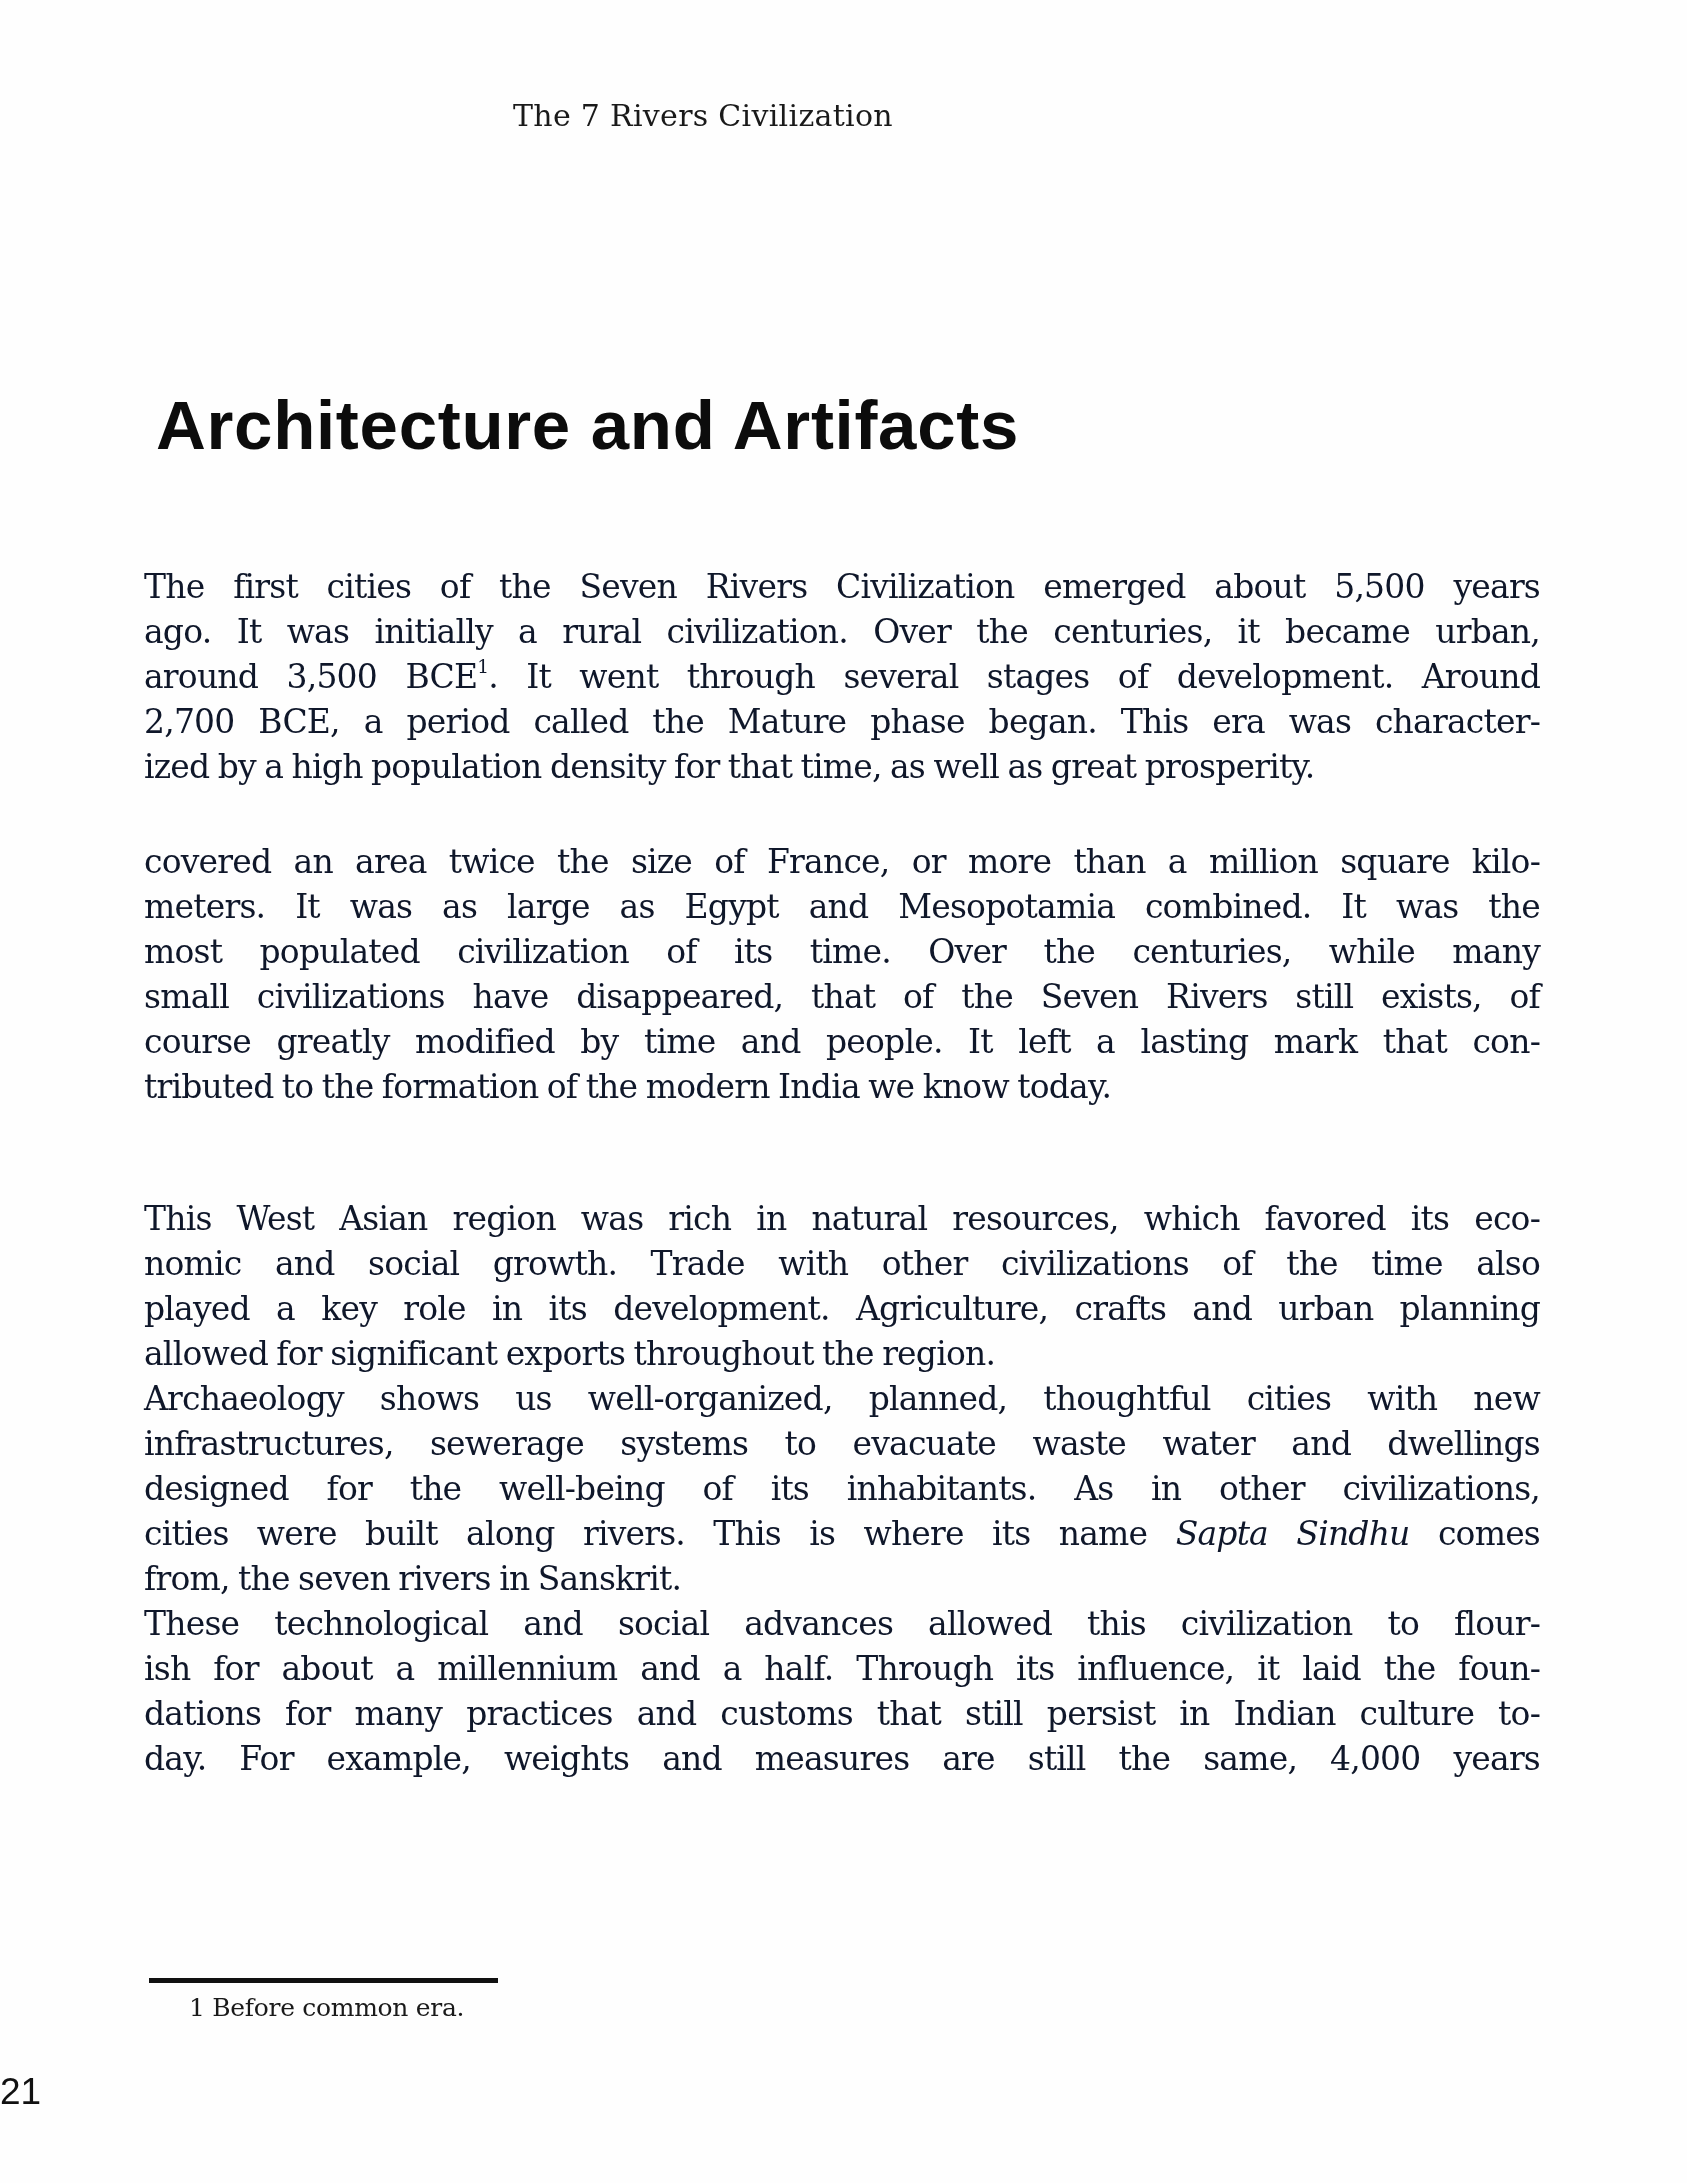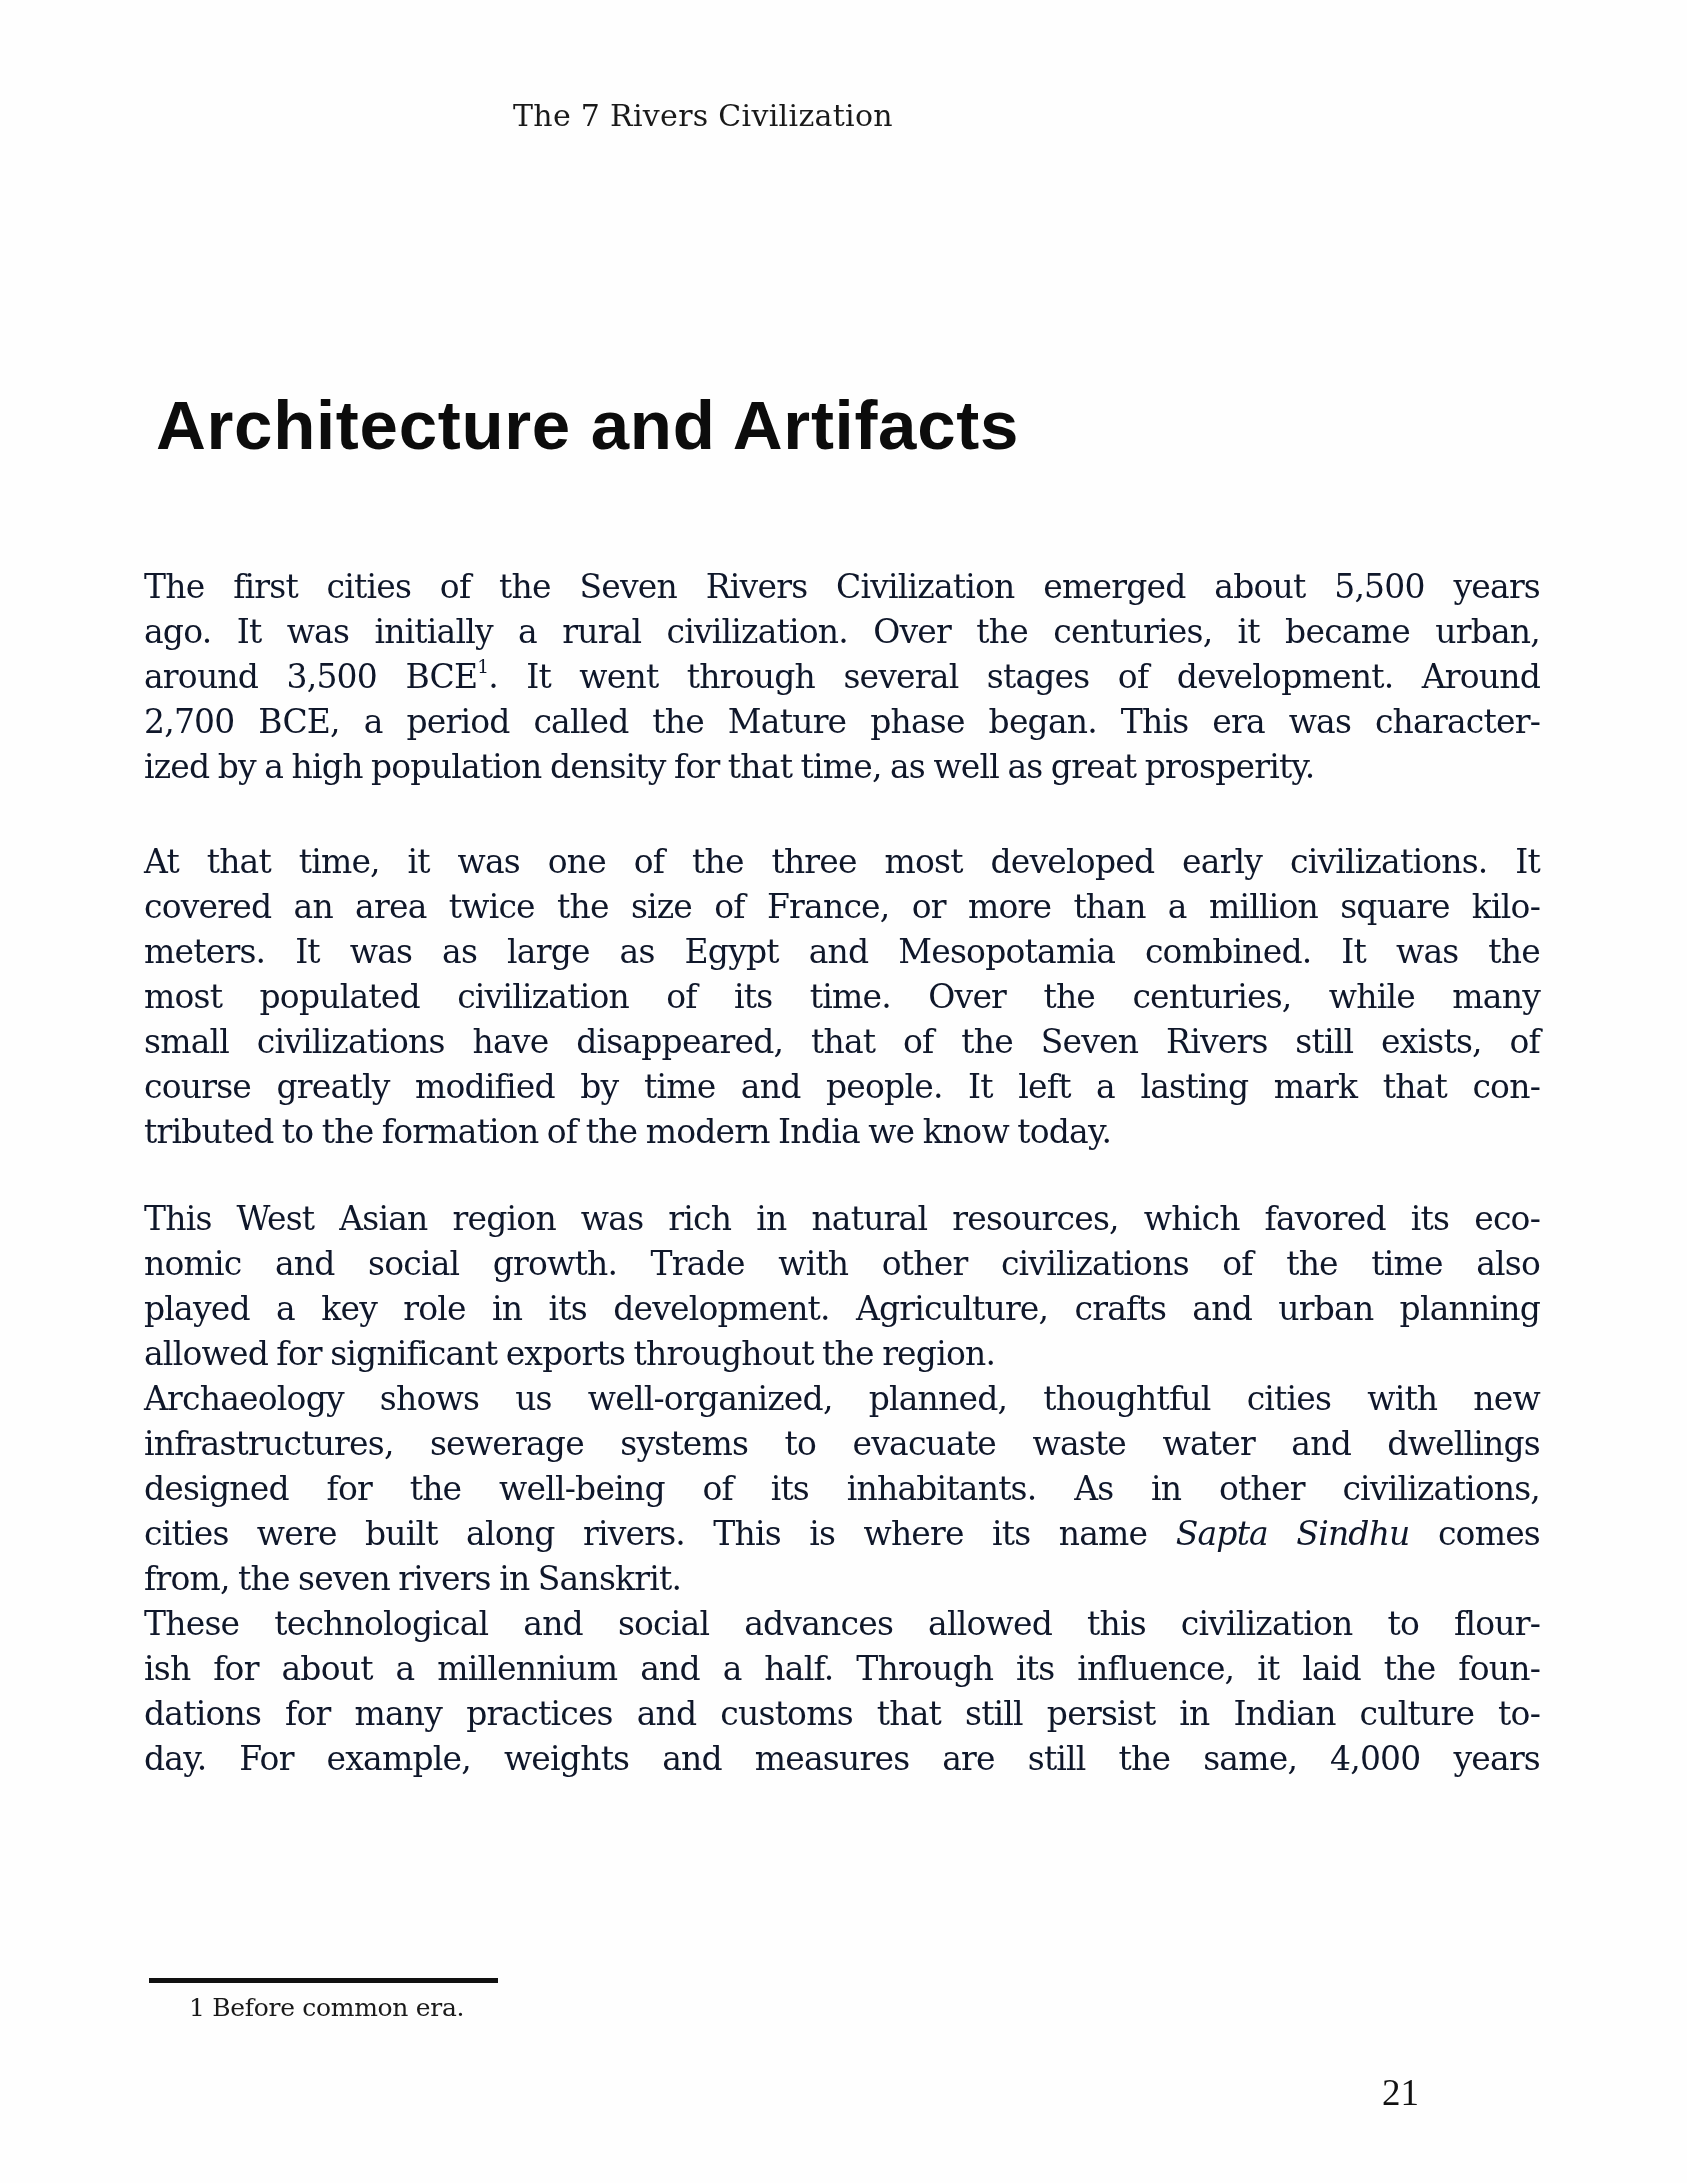--- a/index.html
+++ b/index.html
@@ -26,22 +26,22 @@
   .line sup { font-size: 18.5px; line-height: 0; vertical-align: 14.6px; }
   .line em { font-style: italic; }
   .footnote-rule {
     position: absolute; left: 149px; top: 1978px; width: 349px; height: 4.6px; background: #111;
   }
   .footnote {
     position: absolute; left: 149px; top: 1993px;
     font-family: "DejaVu Serif", serif; font-size: 25px; color: #1a1a1a; letter-spacing: -0.3px; margin-left: 40px;
   }
   .page-number {
-    position: absolute; top: 2071px; left: 0; width: 1419px; text-align: right;
-    font-family: Liberation Serif, serif; font-size: 37px; color: #111;
+    position: absolute; top: 2071px; left: 0; width: 1419px; text-align: left;
+    font-family: Liberation Sans, sans-serif; font-size: 37px; color: #111;
   }
 </style>
 </head>
 <body>
 
 <div class="page">
 
   <div class="running-head">The 7 Rivers Civilization</div>
 
   <h1 class="chapter-title" style="margin:16px;">Architecture and Artifacts</h1>
@@ -50,21 +50,20 @@
 
     <div class="para" style="top:564px;">
       <span class="line">The first cities of the Seven Rivers Civilization emerged about 5,500 years</span>
       <span class="line">ago. It was initially a rural civilization. Over the centuries, it became urban,</span>
       <span class="line"><span>around 3,500 BCE</span><sup>1</sup><span>. It went through several stages of development. Around</span></span>
       <span class="line">2,700 BCE, a period called the Mature phase began. This era was character-</span>
       <span class="line last">ized by a high population density for that time, as well as great prosperity.</span>
     </div>
 
     <div class="para" style="top:839px;">
-      <span class="line">At that time, it was one of the three most developed early civilizations. It</span>
       <span class="line">covered an area twice the size of France, or more than a million square kilo-</span>
       <span class="line">meters. It was as large as Egypt and Mesopotamia combined. It was the</span>
       <span class="line">most populated civilization of its time. Over the centuries, while many</span>
       <span class="line">small civilizations have disappeared, that of the Seven Rivers still exists, of</span>
       <span class="line">course greatly modified by time and people. It left a lasting mark that con-</span>
       <span class="line last">tributed to the formation of the modern India we know today.</span>
     </div>
 
     <div class="para" style="top:1196px;">
       <span class="line">This West Asian region was rich in natural resources, which favored its eco-</span>

